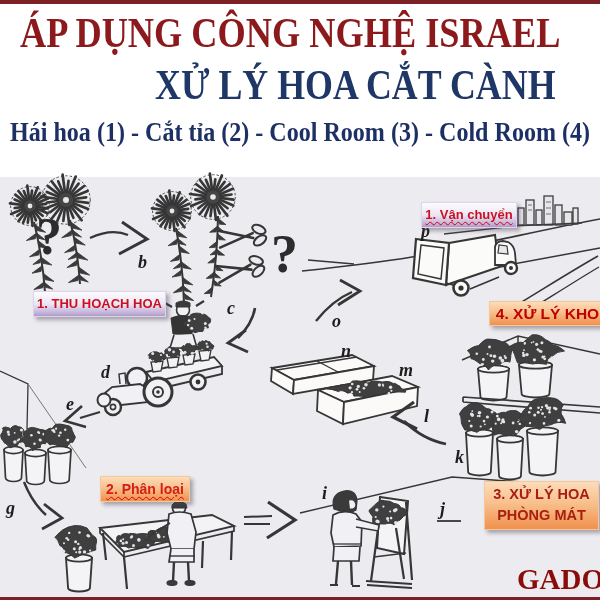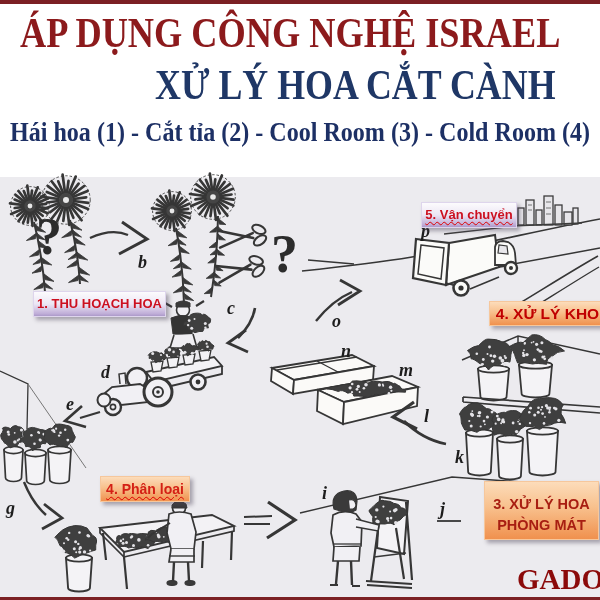--- a/index.html
+++ b/index.html
@@ -554,18 +554,18 @@
     <text x="322" y="499" font-family="Liberation Serif, serif" font-size="18" font-style="italic" font-weight="bold" fill="#1d1d1d">i</text>
     <text x="440" y="515" font-family="Liberation Serif, serif" font-size="18" font-style="italic" font-weight="bold" fill="#1d1d1d">j</text>
     <path d="M437,521 L461,521" stroke="#363636" stroke-width="1.8"></path>
     <text x="455" y="463" font-family="Liberation Serif, serif" font-size="18" font-style="italic" font-weight="bold" fill="#1d1d1d">k</text>
     <text x="424" y="422" font-family="Liberation Serif, serif" font-size="18" font-style="italic" font-weight="bold" fill="#1d1d1d">l</text>
     <text x="399" y="376" font-family="Liberation Serif, serif" font-size="18" font-style="italic" font-weight="bold" fill="#1d1d1d">m</text>
     <text x="341" y="357" font-family="Liberation Serif, serif" font-size="18" font-style="italic" font-weight="bold" fill="#1d1d1d">n</text>
   </svg>
 
 <div class="callout lav" style="left:33px;top:291px;width:131px;height:24px;line-height:24px;font-size:13px;color:#cc1020;">1. THU HOẠCH HOA</div>
-<div class="callout lav" style="left:421px;top:202px;width:94px;height:24px;line-height:23px;font-size:13px;color:#cc1020;"><span style="text-decoration:underline wavy #d00 1px;text-underline-offset:2px;">5. Vận chuyển</span></div>
+<div class="callout lav" style="left:421px;top:202px;width:94px;height:24px;line-height:23px;font-size:13px;color:#cc1020;"><span style="text-decoration:underline wavy #d00 1px;text-underline-offset:2px;">1. Vận chuyển</span></div>
 <div class="callout org" style="left:461px;top:301px;width:115px;height:23px;line-height:23px;font-size:15.5px;color:#c00000;">4. XỬ LÝ KHO</div>
-<div class="callout org" style="left:72px;top:476px;width:88px;height:24px;line-height:24px;font-size:14px;color:#d42015;"><span style="text-decoration:underline wavy #d00 1px;text-underline-offset:2px;">4. Phân loại</span></div>
-<div class="callout org" style="left:456px;top:481px;width:113px;height:45px;font-size:14.5px;line-height:21px;color:#a81e12;padding-top:12px;">3. XỬ LÝ HOA<br>PHÒNG MÁT</div>
+<div class="callout org" style="left:72px;top:476px;width:88px;height:24px;line-height:24px;font-size:14px;color:#d42015;"><span style="text-decoration:underline wavy #d00 1px;text-underline-offset:2px;">2. Phân loại</span></div>
+<div class="callout org" style="left:456px;top:481px;width:113px;height:45px;font-size:14.5px;line-height:21px;color:#a81e12;padding-top:2px;">3. XỬ LÝ HOA<br>PHÒNG MÁT</div>
 
 <div class="abs hdr" style="left:517px;top:565px;font-size:29px;line-height:1;color:#8b0a0a;">GADO</div>
 
 </body></html>

